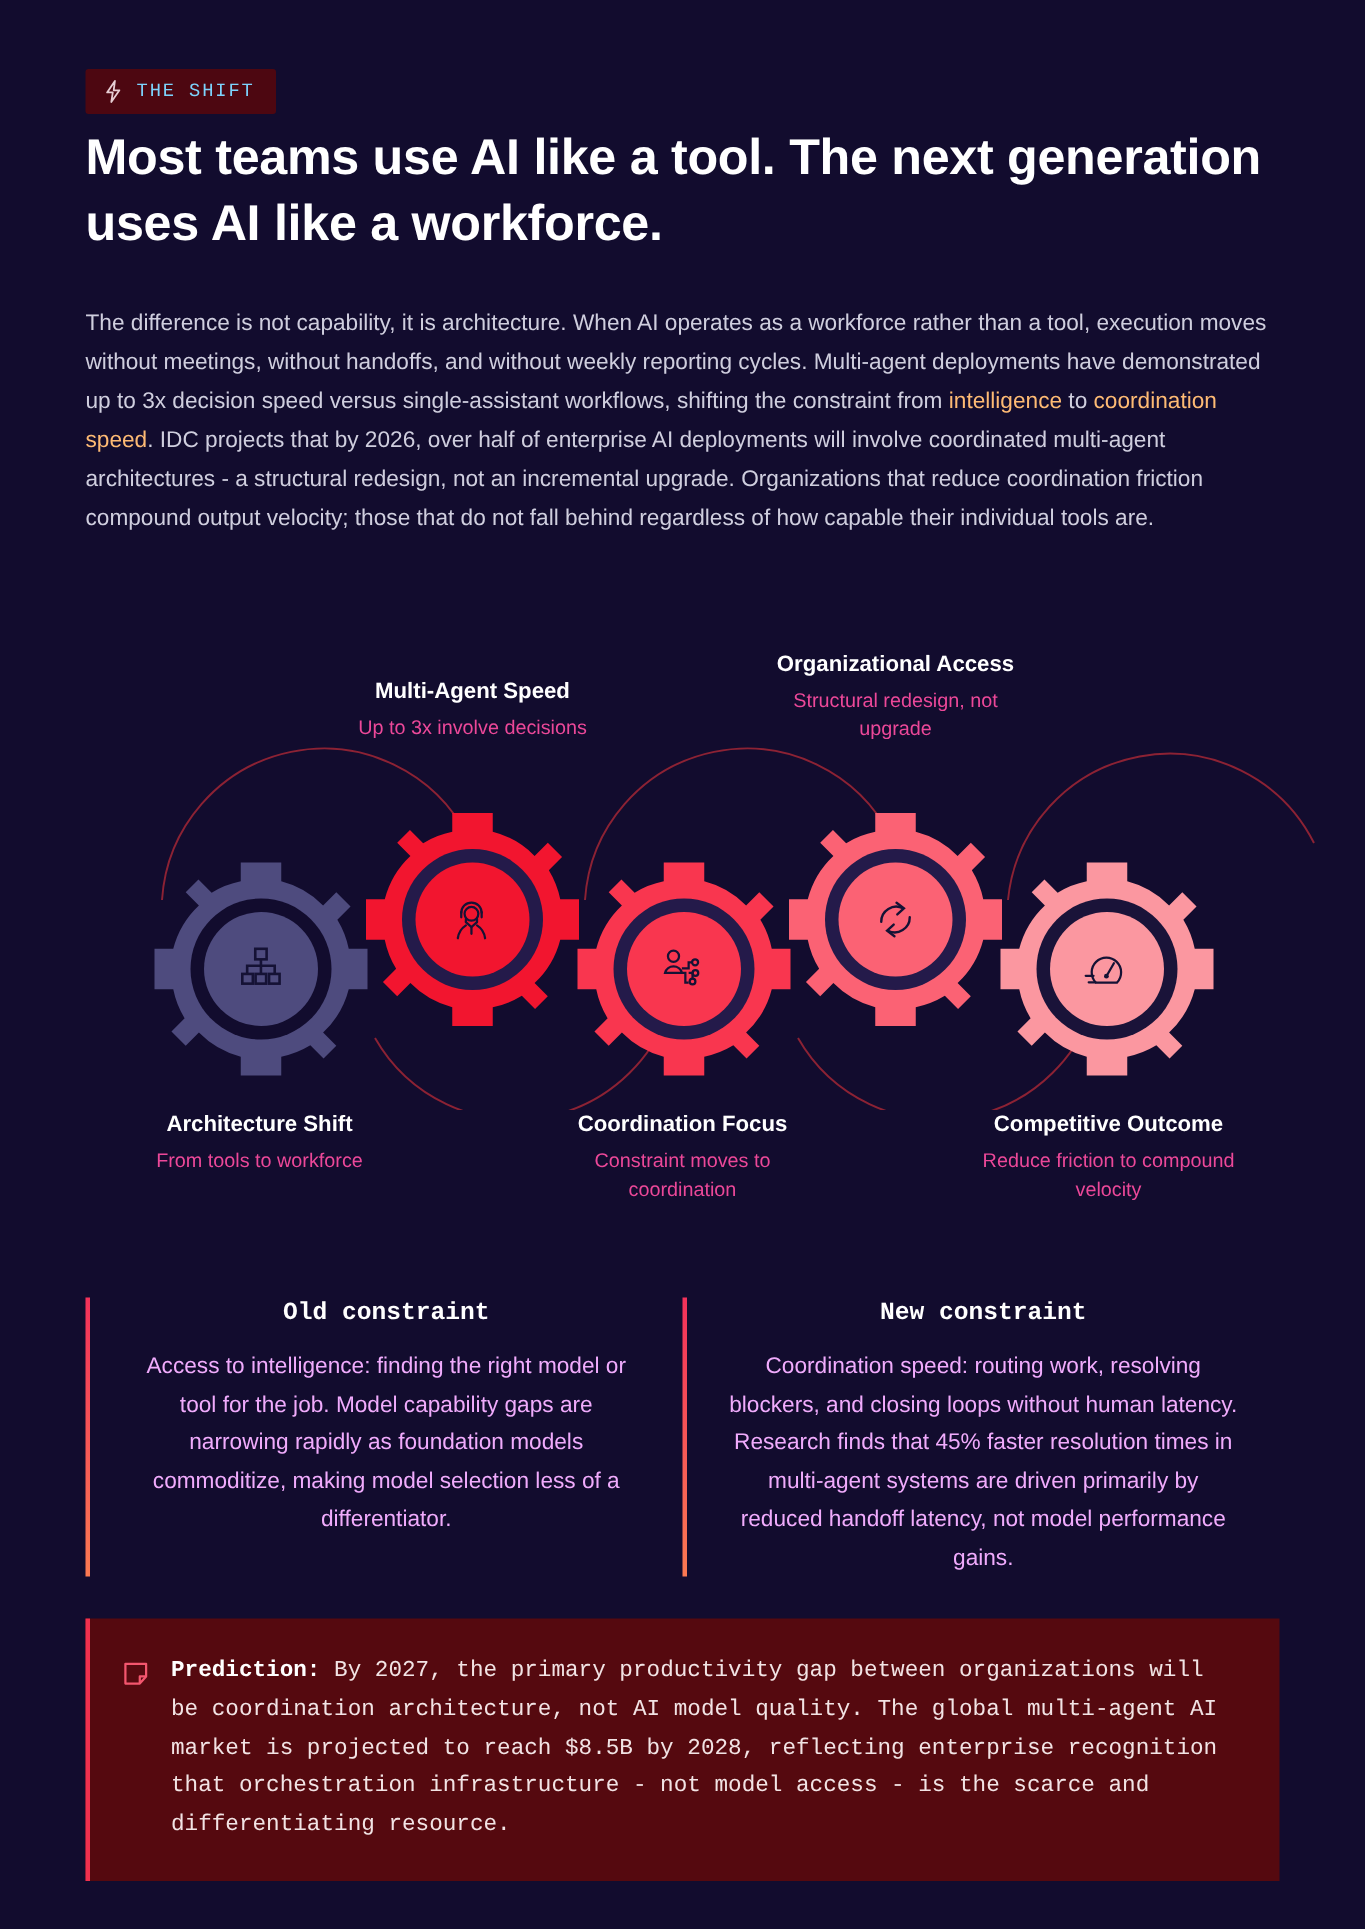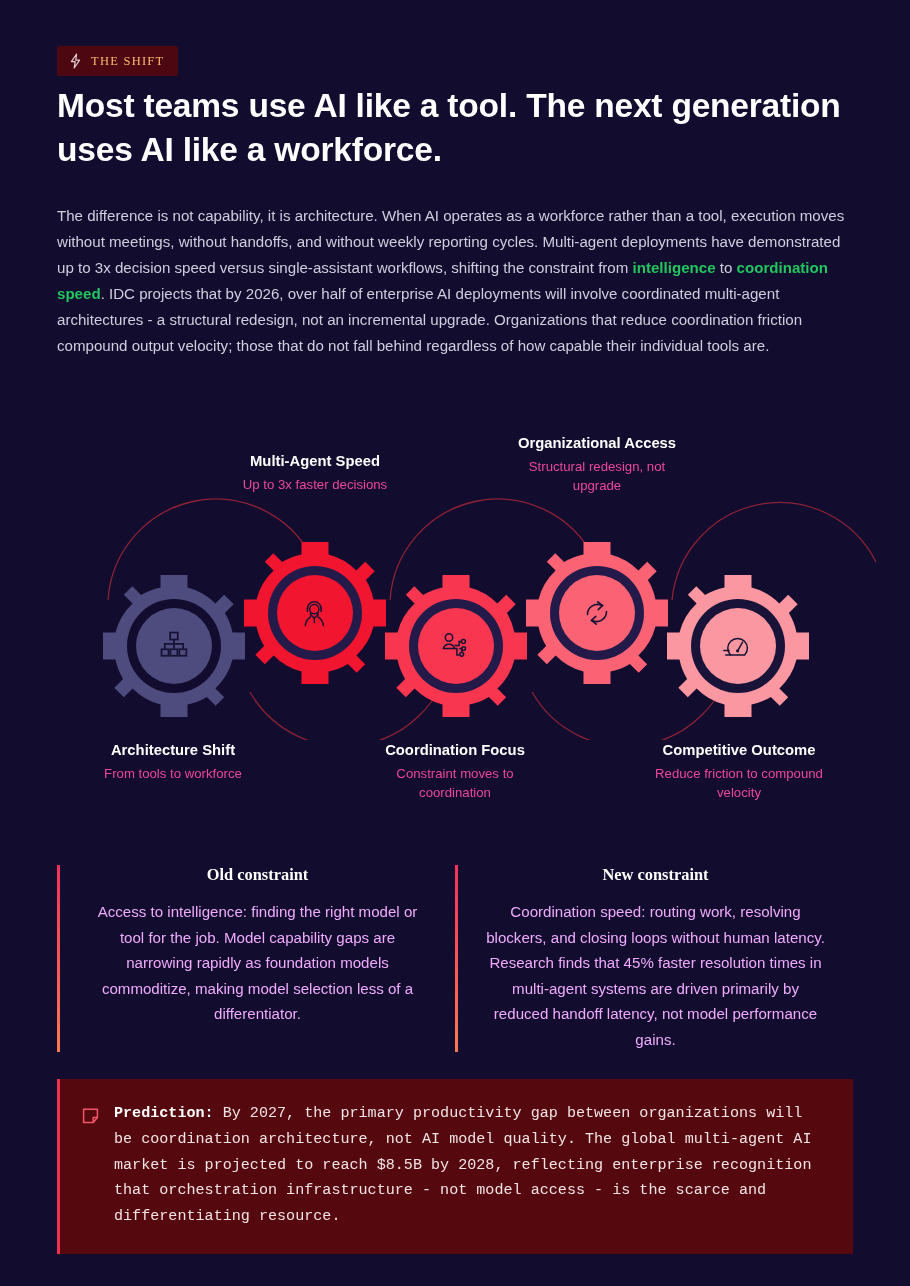--- a/index.html
+++ b/index.html
@@ -27,22 +27,22 @@
     align-items: center;
     gap: 9px;
     background: #4d0711;
     padding: 7px 14px 7px 12px;
     border-radius: 2px;
   }
   .badge-icon { width: 13px; height: 16px; display: block; }
   .badge-label {
     font-size: 12.5px;
     letter-spacing: 1.25px;
-    color: #fdba74;
-    font-family: Liberation Serif, serif;
+    color: #7dd3fc;
+    font-family: Liberation Mono, monospace;
     line-height: 1;
   }
 
   
   .headline {
     position: absolute;
     left: 57px;
     top: 84px;
     width: 790px;
     font-family: "Liberation Sans", sans-serif;
@@ -57,21 +57,21 @@
   .lede {
     position: absolute;
     left: 57px;
     top: 203px;
     width: 796px;
     font-family: "Liberation Sans", sans-serif;
     font-size: 15.1px;
     line-height: 25.9px;
     color: #cfcede;
   }
-  .lede b { color: #22c55e; font-weight: 700; }
+  .lede b { color: #fdba74; font-weight: 400; }
 
   
   .diagram {
     position: absolute;
     left: 0;
     top: 440px;
     width: 910px;
     height: 370px;
   }
   .diagram svg { display: block; }
@@ -104,21 +104,21 @@
     display: flex;
     gap: 0;
   }
   .col {
     width: 398px;
     padding: 0 26px 0 26px;
     border-left: 3px solid transparent;
     border-image: linear-gradient(180deg, #f3315a 0%, #fb7a52 100%) 1;
   }
   .col-title {
-    font-family: Liberation Serif, serif;
+    font-family: Liberation Mono, monospace;
     font-size: 16.4px;
     font-weight: 700;
     color: #ffffff;
     text-align: center;
     margin-bottom: 14px;
   }
   .col-body {
     font-family: "Liberation Sans", sans-serif;
     font-size: 15.1px;
     line-height: 25.5px;
@@ -164,21 +164,21 @@
   </div>
 
   <h1 class="headline">Most teams use AI like a tool. The next generation uses AI like a workforce.</h1>
 
   <p class="lede"><span>The difference is not capability, it is architecture. When AI operates as a workforce rather than a tool, execution moves without meetings, without handoffs, and without weekly reporting cycles. Multi-agent deployments have demonstrated up to 3x decision speed versus single-assistant workflows, shifting the constraint from </span><b>intelligence</b><span> to </span><b>coordination speed</b><span>. IDC projects that by 2026, over half of enterprise AI deployments will involve coordinated multi-agent architectures - a structural redesign, not an incremental upgrade. Organizations that reduce coordination friction compound output velocity; those that do not fall behind regardless of how capable their individual tools are.</span></p>
 
   <div class="diagram">
 
     <div class="cap-top" style="left:205px; top:12px; width:220px;">
       <div class="cap-title">Multi-Agent Speed</div>
-      <div class="cap-sub">Up to 3x faster decisions</div>
+      <div class="cap-sub">Up to 3x involve decisions</div>
     </div>
     <div class="cap-top" style="left:507px; top:-6px; width:180px;">
       <div class="cap-title">Organizational Access</div>
       <div class="cap-sub">Structural redesign, not upgrade</div>
     </div>
 
     <svg width="910" height="300" viewBox="0 0 910 300">
       <defs>
 
         <g id="gearshape">

